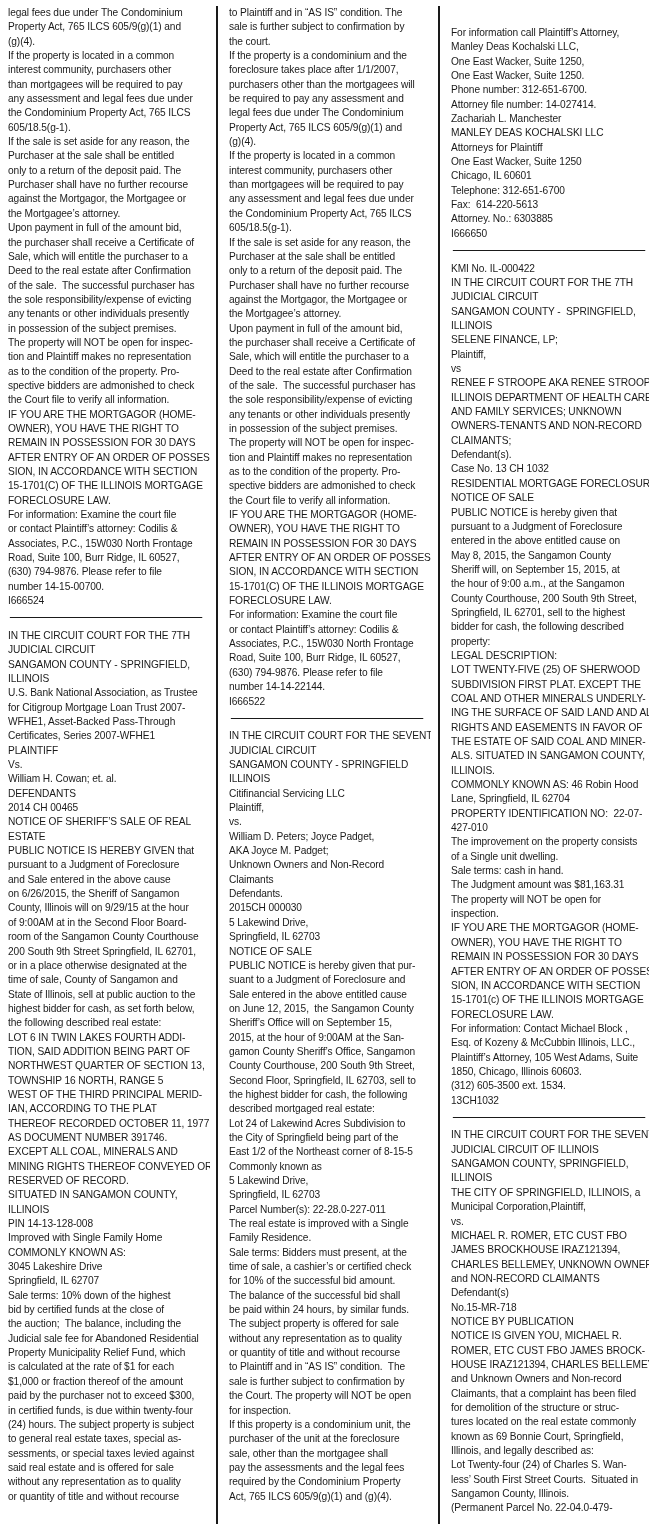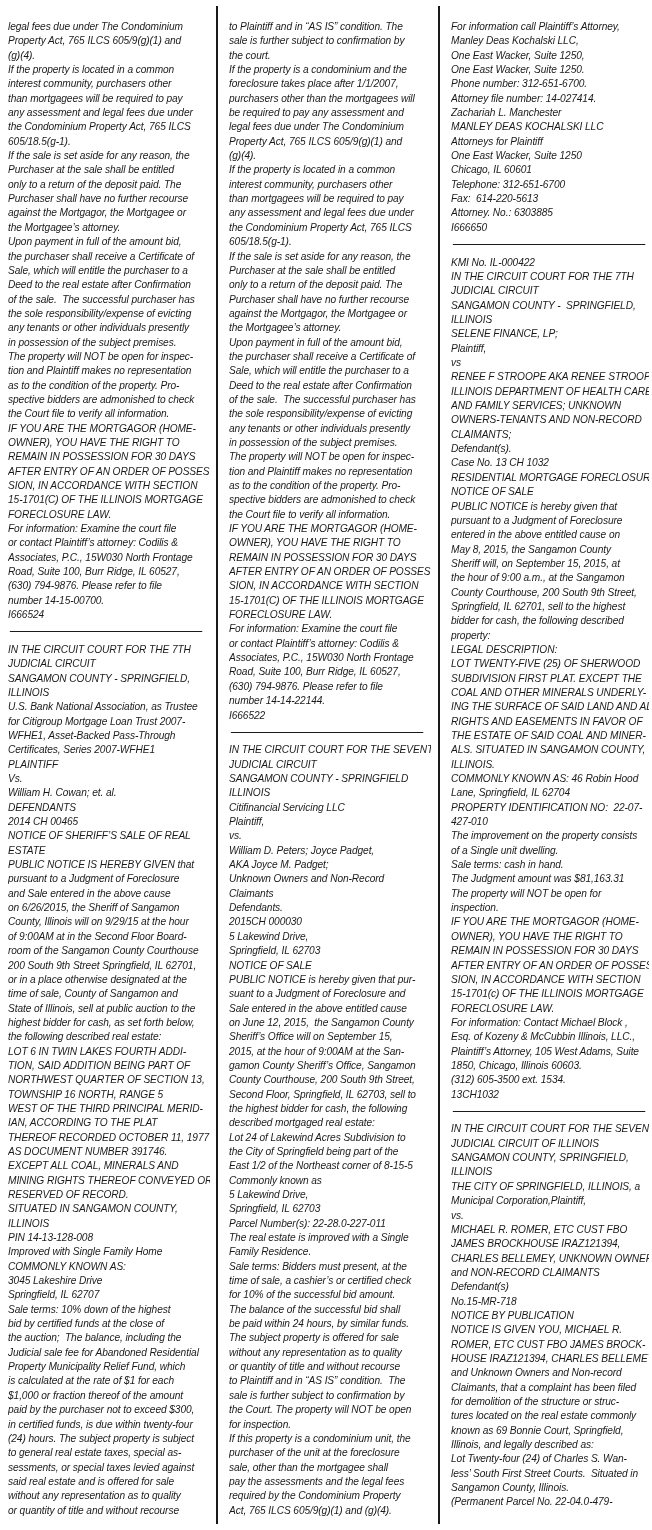--- a/index.html
+++ b/index.html
@@ -7,32 +7,31 @@
     width: 652px; height: 1530px;
     background: #ffffff;
     font-family: "Liberation Sans", sans-serif;
     color: #1a1a1a;
     overflow: hidden;
     position: relative;
   }
   .page { position: absolute; inset: 0; }
   .col {
     position: absolute;
-    top: 19px;
+    top: 5px;
     overflow: hidden;
-    font-style: italic;
   }
   .col-inner {
     width: 214px;
     transform: scaleX(0.925);
     transform-origin: left top;
   }
   #col1 { left: 8px;   width: 202px; }
   #col2 { left: 229px; width: 202px; }
-  #col3 { left: 451px; width: 198px; }
+  #col3 { left: 451px; width: 198px; margin-top: 20px; }
   .line {
     font-size: 11px;
     line-height: 14.35px;
     font-weight: 400;
     letter-spacing: -0.1px;
     white-space: pre;
     color: #1a1a1a;
   }
   .notice-rule {
     border: 0;

